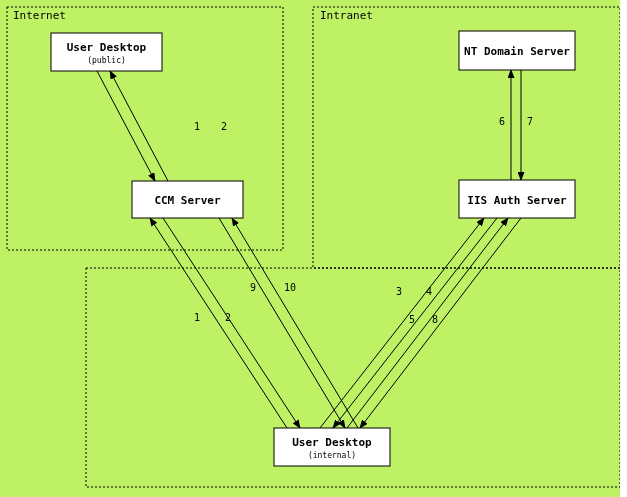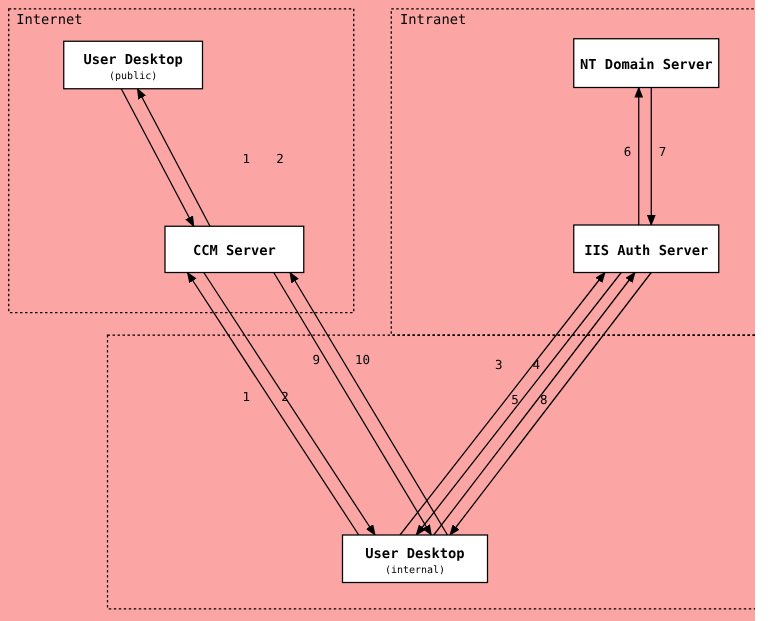--- a/index.html
+++ b/index.html
@@ -4,23 +4,24 @@
 <style>
   html, body {
     margin: 0;
     padding: 0;
     background: #ffffff;
   }
   #diagram-root {
     position: relative;
     width: 604px;
     height: 497px;
-    background: #fca5a5;
+    background: #bef264;
     font-family: "DejaVu Sans Mono", monospace;
     overflow: hidden;
+    padding-left: 16px;
   }
   #diagram-svg {
     position: absolute;
     left: 0;
     top: 0;
     width: 627px;
     height: 497px;
   }
   .zone-label {
     font-family: "DejaVu Sans Mono", monospace;

